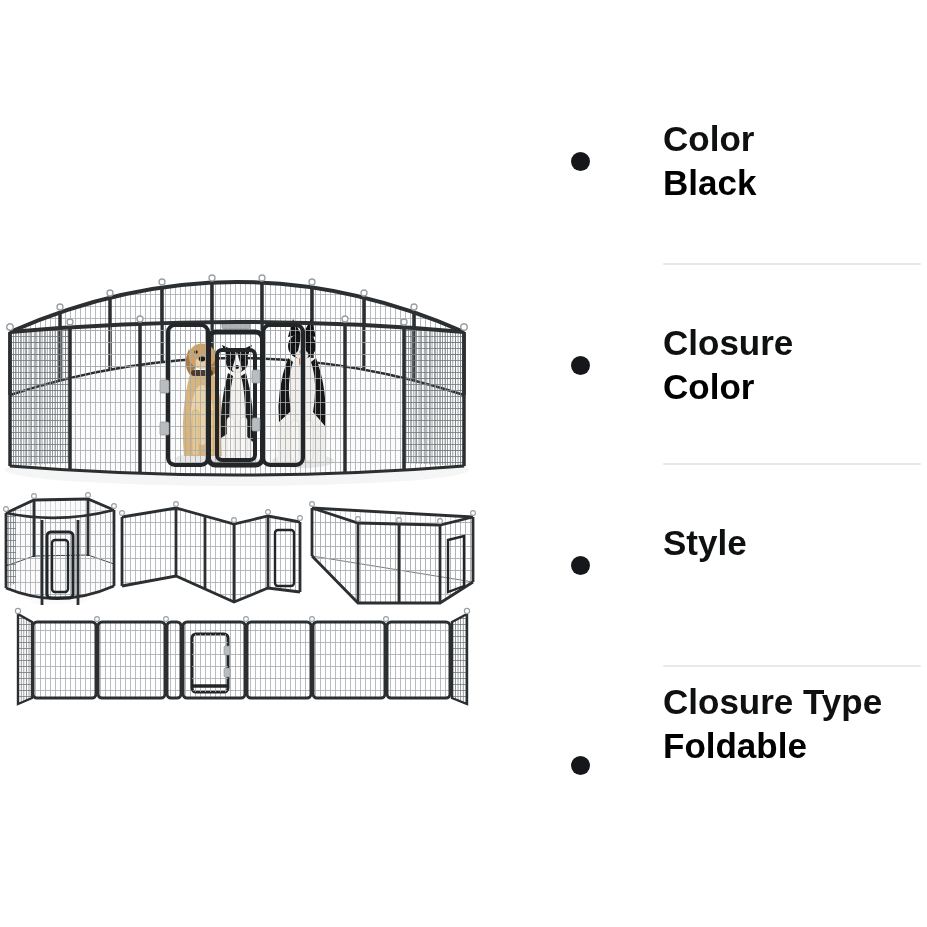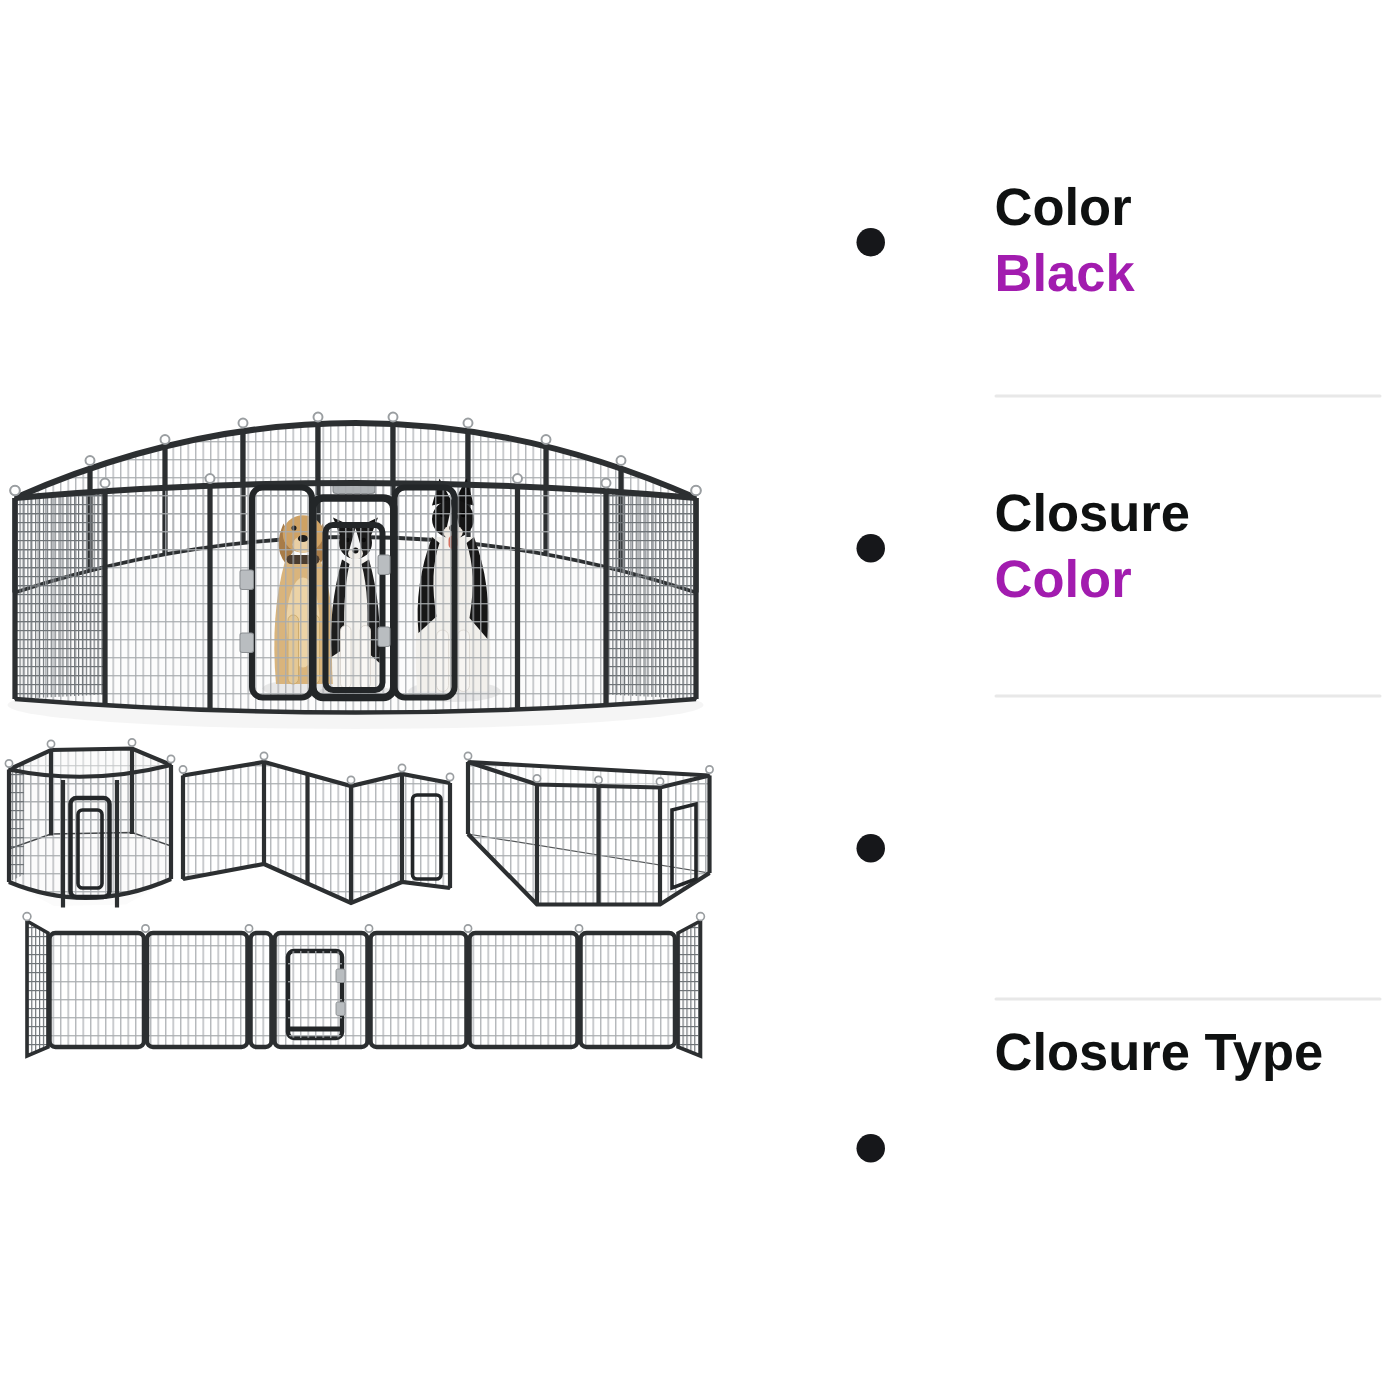--- a/index.html
+++ b/index.html
@@ -2,21 +2,21 @@
 <html><head>
 <meta charset="utf-8">
 <style>
   html,body{margin:0;padding:0;background:#ffffff;}
   .canvas{position:relative;width:927px;height:927px;background:#ffffff;overflow:hidden;
           font-family:"Liberation Sans",sans-serif;}
   figure.product-image{position:absolute;left:0;top:270px;margin:0;width:530px;height:440px;}
   .facts{position:absolute;left:0;top:0;width:927px;height:927px;}
   .fact{position:absolute;left:663px;}
   .fact-label{font-size:35px;line-height:44px;font-weight:700;color:#0f1111;}
-  .fact-value{font-size:35px;line-height:44px;font-weight:700;color:#a21caf;}
+  .fact-value{font-size:35px;line-height:44px;font-weight:700;color:#000000;}
   .bullet{position:absolute;left:571px;width:19px;height:19px;border-radius:50%;background:#16171a;}
   .divider{position:absolute;left:663px;width:258px;height:2px;background:#e8e8e8;border-radius:1px;}
   .f1{top:117px;} .f2{top:321px;} .f3{top:521px;} .f4{top:680px;}
   .b1{top:152px;} .b2{top:356px;} .b3{top:556px;} .b4{top:756px;}
   .d1{top:263px;} .d2{top:463px;} .d3{top:665px;}
 </style>
 </head>
 <body>
 
 <div class="canvas">
@@ -279,22 +279,24 @@
 
     <span class="bullet b2"></span>
     <div class="fact f2">
       <div class="fact-label">Closure</div>
       <div class="fact-value">Color</div>
     </div>
     <div class="divider d2"></div>
 
     <span class="bullet b3"></span>
     <div class="fact f3">
+      <div class="fact-label">Style</div>
     </div>
     <div class="divider d3"></div>
 
     <span class="bullet b4"></span>
     <div class="fact f4">
       <div class="fact-label">Closure Type</div>
+      <div class="fact-value">Foldable</div>
     </div>
 
   </section>
 </div>
 
 </body></html>

